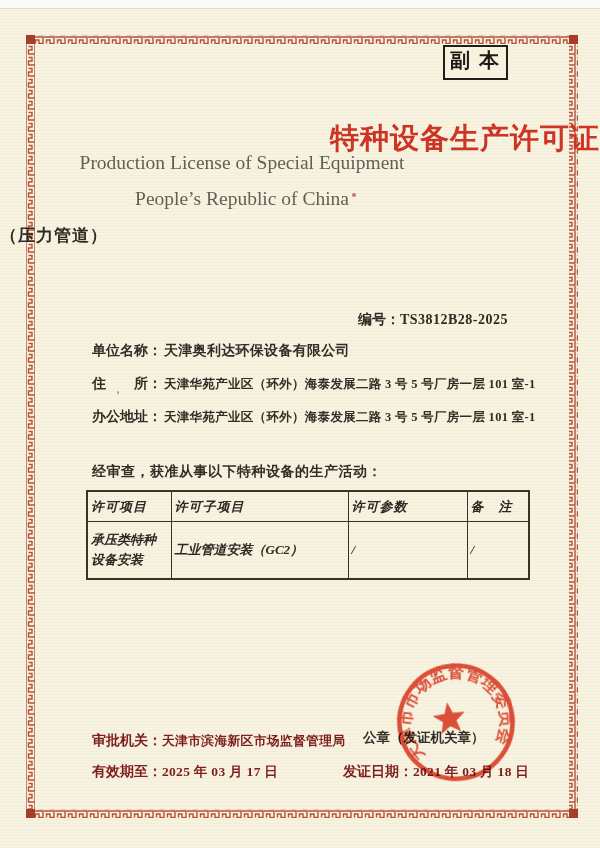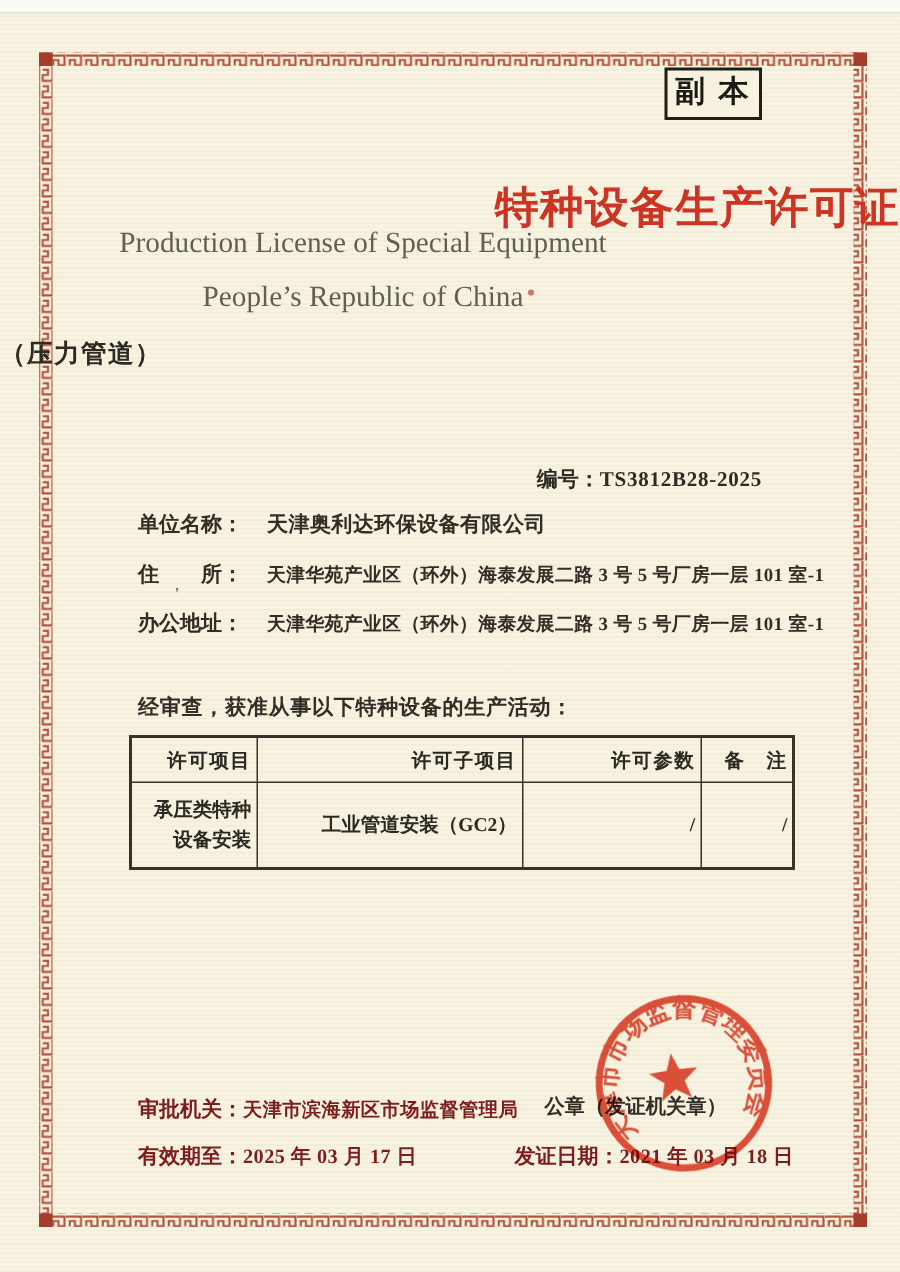--- a/index.html
+++ b/index.html
@@ -27,34 +27,34 @@
   .title-en{position:absolute;left:0;width:484px;text-align:center;color:#615e55;font-weight:400;}
   .title-en.e1{top:152px;font-size:19.5px;}
   .title-en.e2{top:188px;font-size:19.5px;}
   .red-dot{position:absolute;left:352px;top:193px;width:4px;height:4px;border-radius:50%;background:#c4553e;opacity:.8;}
   .category{position:absolute;left:0;top:224px;width:600px;text-align:left;font-size:17px;font-weight:700;letter-spacing:1px;color:#2e2b25;}
   .license-line{position:absolute;top:268px;right:92px;font-size:14px;font-weight:700;color:#2e2b25;margin-top:43px;}
   .license-line .num{letter-spacing:.5px;}
 
   .field-row{position:absolute;left:92px;font-weight:700;color:#322e27;white-space:nowrap;}
   .field-row .lbl{font-size:14px;}
-  .field-row .val{font-size:12.5px;margin-left:16px;letter-spacing:.3px;}
+  .field-row .val{font-size:12.5px;margin-left:2px;letter-spacing:.3px;}
   .row-company{top:341px;}
   .row-company .val{font-size:14px;}
   .row-residence{top:374px;}
   .row-office{top:407px;}
   .stray-mark{position:absolute;left:112px;top:381px;font-size:12px;color:#5d4b40;opacity:.85;}
 
   .intro{position:absolute;left:92px;top:463px;font-size:14px;font-weight:700;color:#322e27;letter-spacing:.5px;}
 
   .lic-table{
     position:absolute;left:86px;top:490px;border-collapse:collapse;table-layout:fixed;
     font-weight:700;color:#2c2822;
   }
-  .lic-table th,.lic-table td{border:1.4px solid #37322a;text-align:right;vertical-align:middle;padding:0 3px;}
+  .lic-table th,.lic-table td{border:1.4px solid #37322a;text-align:left;vertical-align:middle;padding:0 3px;font-style:italic;}
   .lic-table{border:2.2px solid #37322a;}
   .lic-table th{height:29px;font-size:13px;font-weight:700;letter-spacing:1px;}
   .lic-table td{height:56px;font-size:13px;line-height:1.55;}
   .c1{width:84px;} .c2{width:177px;} .c3{width:119px;} .c4{width:62px;}
 
   .footer-row{position:absolute;font-weight:700;color:#7f1d1d;white-space:nowrap;}
   .footer-row .lbl{font-size:14px;}
   .footer-row .val{font-size:12.8px;letter-spacing:.3px;}
   .row-approval{left:92px;top:731px;}
   .row-valid{left:92px;top:762px;}

